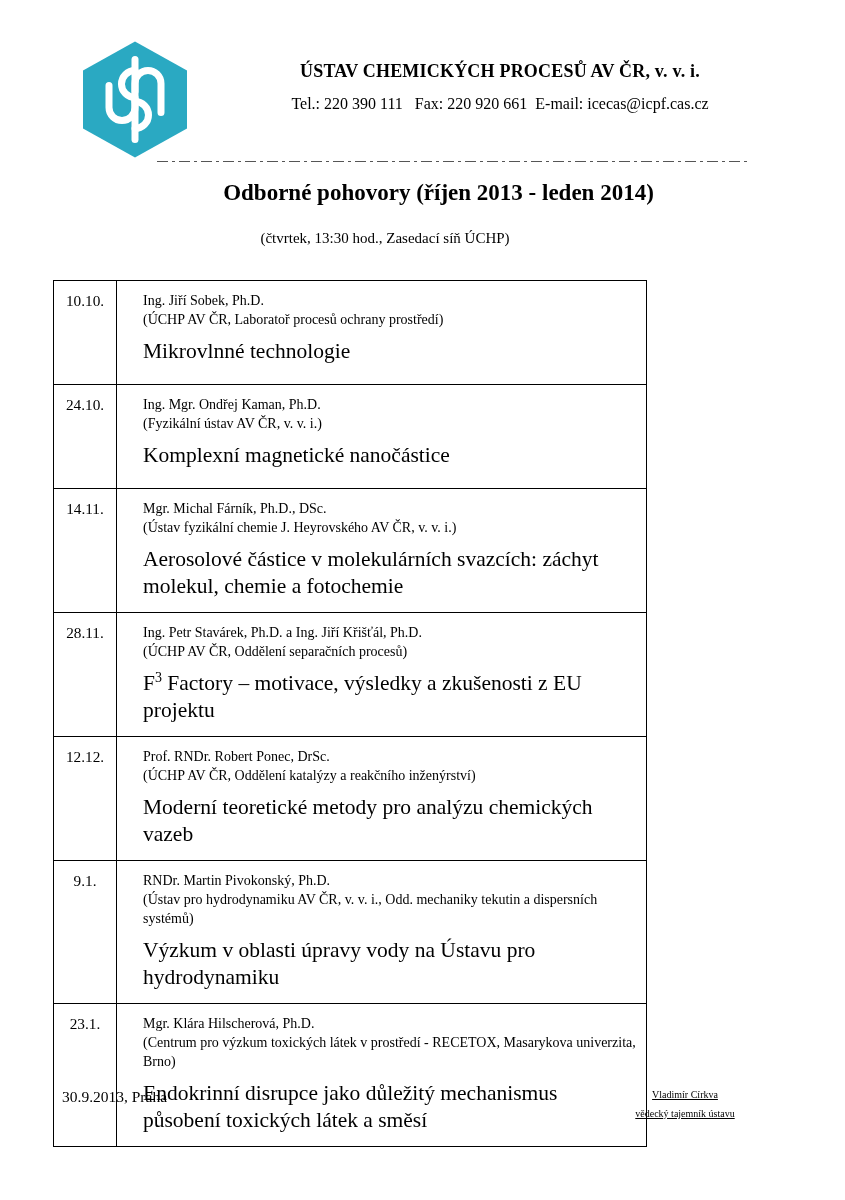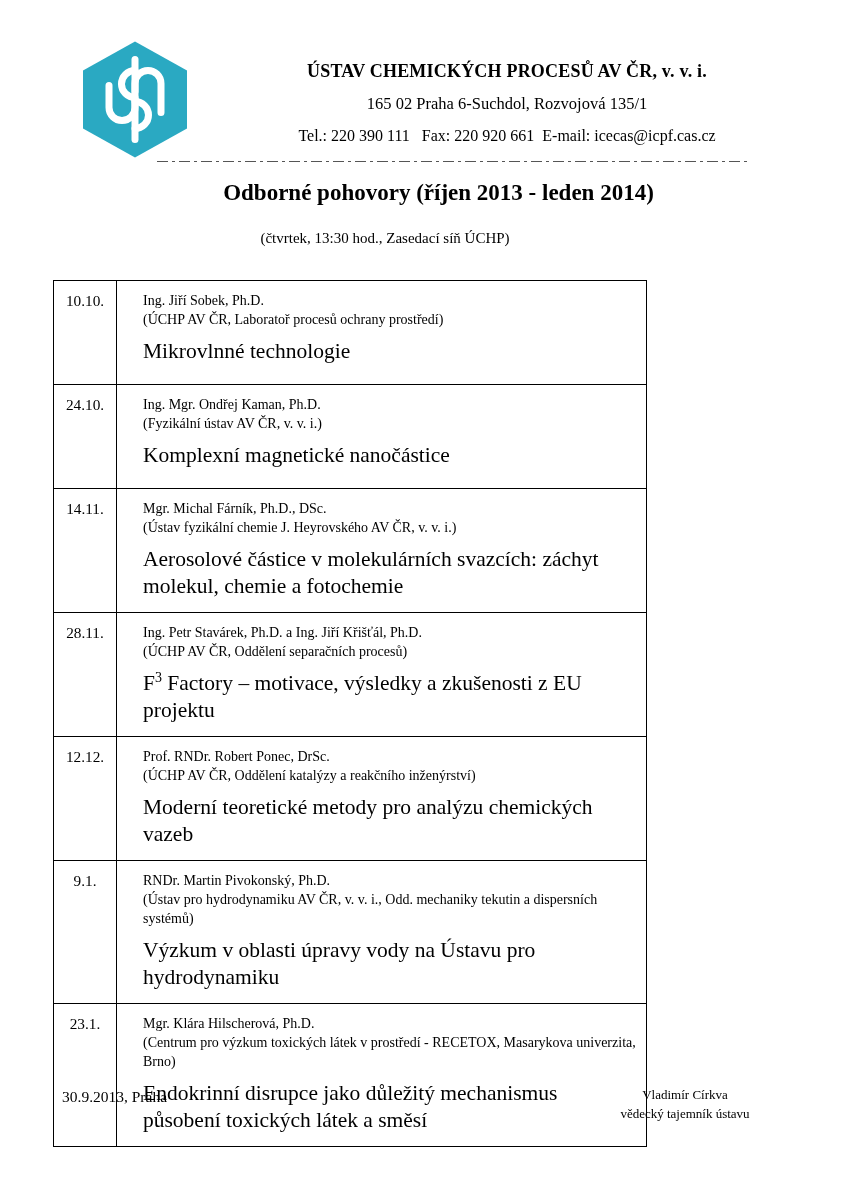--- a/index.html
+++ b/index.html
@@ -5,21 +5,21 @@
   html,body { margin:0; padding:0; }
   body {
     width:845px; height:1200px; background:#ffffff; color:#000;
     font-family:"Liberation Serif","DejaVu Serif",serif;
     position:relative; overflow:hidden;
   }
   .page { position:absolute; inset:0; }
 
   
   .logo { position:absolute; left:73px; top:39px; width:124px; height:121px; }
-  .header-block { position:absolute; left:241px; top:60px; width:532px; text-align:center; }
+  .header-block { position:absolute; left:234px; top:60px; width:532px; text-align:center; }
   .institute { font-size:18px; font-weight:bold; letter-spacing:0.2px; line-height:22px; margin:0 0 12px 0; }
   .address   { font-size:16.5px; line-height:20px; margin:0 0 12px 0; }
   .contact   { font-size:16px; line-height:20px; margin:8px; white-space:pre; }
   .header-separator { position:absolute; left:157px; top:160px; width:591px; height:3px; }
 
   
   .doc-title { position:absolute; top:178px; left:16px; width:845px; text-align:center;
                font-size:23px; font-weight:bold; line-height:30px; }
   .doc-subtitle { position:absolute; top:229px; left:0; width:770px; text-align:center;
                   font-size:15px; line-height:18px; }
@@ -32,41 +32,40 @@
   .date-cell { width:58px; text-align:center; padding:10px 2px 0 2px;
                font-size:15.3px; line-height:19px; }
   .detail-cell { padding:10px 6px 12px 26px; }
   .speaker, .affiliation { font-size:14px; line-height:19px; }
   .talk-title { font-size:21.5px; line-height:27px; margin-top:9px; }
   .talk-title sup { font-size:0.65em; line-height:0; }
 
   
   .footer-left  { position:absolute; top:1087px; left:62px;  font-size:15.5px; line-height:19px; }
   .footer-right { position:absolute; top:1085px; right:60px; width:200px; text-align:center;
-                  font-size:13px; line-height:19px; }
+                  font-size:10px; line-height:19px;text-decoration:underline; }
 </style>
 </head>
 <body>
 
 <div class="page">
 
   <svg class="logo" viewBox="0 0 124 120" aria-hidden="true">
     <polygon points="62,2 114,31 114,89 62,118 10,89 10,31" fill="#2aa9c2"></polygon>
     <g fill="none" stroke="#ffffff" stroke-width="7" stroke-linecap="round">
       <path d="M62,20 V100"></path>
       <path d="M62,31 a13.5,13.5 0 1 0 0,27"></path>
       <path d="M62,52 v-8 a13,13 0 0 1 26,0 v29"></path>
       <path d="M36,46 v22 a13,13 0 0 0 26,0 v-8"></path>
       <path d="M62,62 a13.5,13.5 0 1 1 0,27"></path>
     </g>
   </svg>
 
   <div class="header-block">
     <div class="institute">ÚSTAV CHEMICKÝCH PROCESŮ AV ČR, v. v. i.</div>
-    <div class="address">165 02 Praha 6-Suchdol, Rozvojová 135/1</div>
     <div class="contact">Tel.: 220 390 111   Fax: 220 920 661  E-mail: icecas@icpf.cas.cz</div>
   </div>
 
   <svg class="header-separator" viewBox="0 0 591 3" preserveAspectRatio="none">
     <line x1="0" y1="1.5" x2="591" y2="1.5" stroke="#555555" stroke-width="1" stroke-dasharray="11 4 3 4"></line>
   </svg>
 
   <div class="doc-title">Odborné pohovory (říjen 2013 - leden 2014)</div>
   <div class="doc-subtitle">(čtvrtek, 13:30 hod., Zasedací síň ÚCHP)</div>
 

